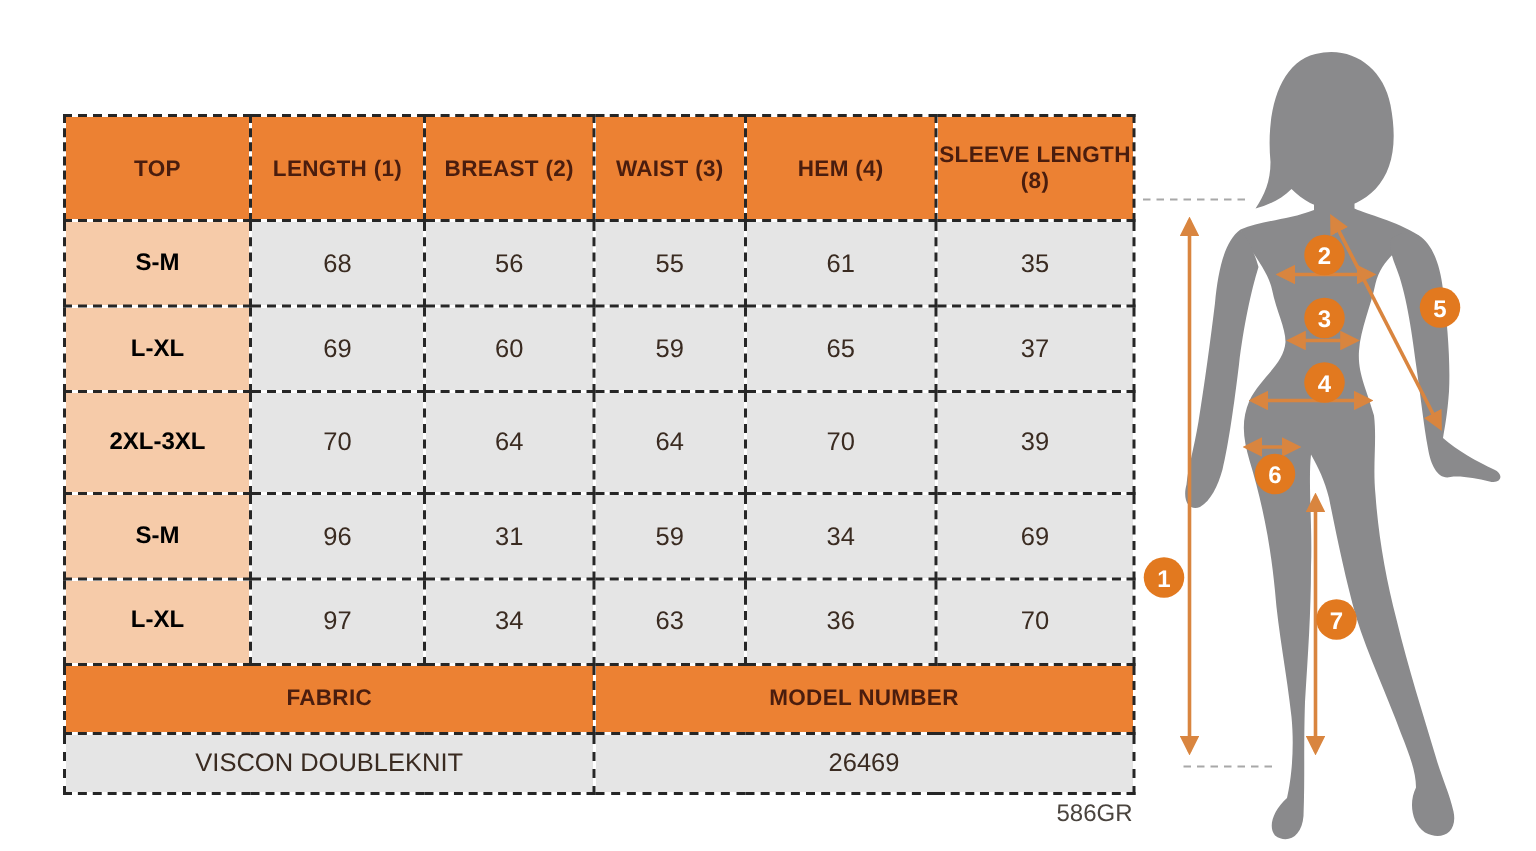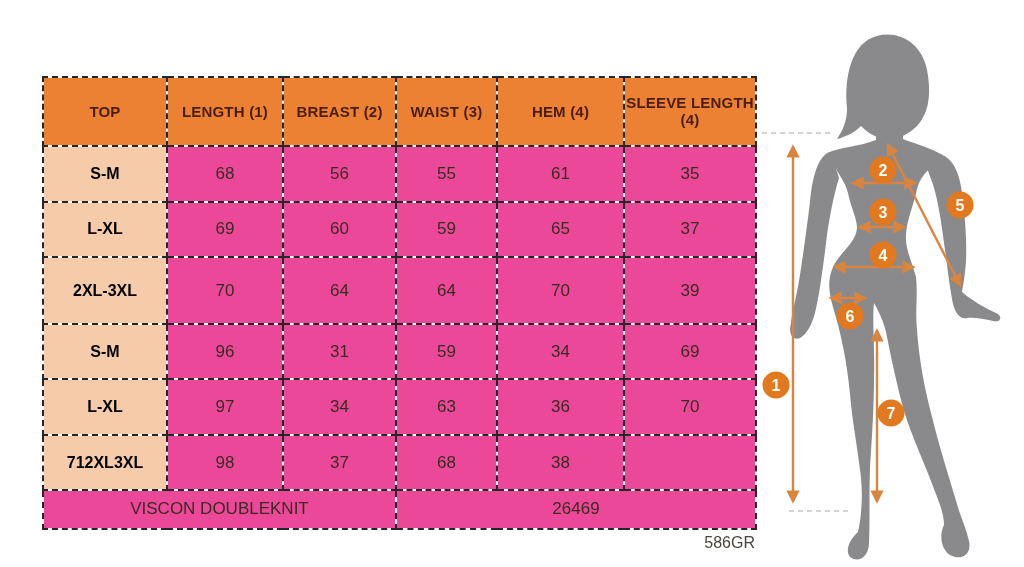--- a/index.html
+++ b/index.html
@@ -16,21 +16,21 @@
     padding:0;overflow:hidden;
   }
   td.hcell{
     background:#EC8133;color:#4A1D0E;font-weight:bold;font-size:15px;
     line-height:1.15;letter-spacing:.2px;
   }
   td.lcell{
     background:#F6CBA9;color:#000000;font-weight:bold;font-size:16px;
   }
   td.vcell{
-    background:#ec4899;color:#3A2B21;font-size:17px;font-weight:normal;
+    background:#e5e5e5;color:#3A2B21;font-size:17px;font-weight:normal;
   }
   .code-label{
     position:absolute;left:42px;top:534px;width:713px;text-align:right;
     font-size:16px;color:#4A443E;
   }
   .figure-wrap{position:absolute;left:756px;top:0;width:268px;height:567px;}
   .figure-wrap svg{display:block;width:268px;height:567px;}
   .marker-num{
     font-family:"Liberation Sans",sans-serif;font-weight:bold;font-size:16px;
     fill:#ffffff;
@@ -50,21 +50,21 @@
         <col style="width:127px">
         <col style="width:132px">
     </colgroup>
     <tbody>
         <tr style="height:58px">
       <td class="hcell">TOP</td>
       <td class="hcell">LENGTH (1)</td>
       <td class="hcell">BREAST (2)</td>
       <td class="hcell">WAIST (3)</td>
       <td class="hcell">HEM (4)</td>
-      <td class="hcell">SLEEVE LENGTH (4)</td>
+      <td class="hcell">SLEEVE LENGTH (8)</td>
     </tr>
     <tr style="height:47px">
       <td class="lcell">S-M</td>
       <td class="vcell">68</td>
       <td class="vcell">56</td>
       <td class="vcell">55</td>
       <td class="vcell">61</td>
       <td class="vcell">35</td>
     </tr>
     <tr style="height:47px">
@@ -92,27 +92,23 @@
       <td class="vcell">69</td>
     </tr>
     <tr style="height:47px">
       <td class="lcell">L-XL</td>
       <td class="vcell">97</td>
       <td class="vcell">34</td>
       <td class="vcell">63</td>
       <td class="vcell">36</td>
       <td class="vcell">70</td>
     </tr>
-    <tr style="height:46px">
-      <td class="lcell">712XL3XL</td>
-      <td class="vcell">98</td>
-      <td class="vcell">37</td>
-      <td class="vcell">68</td>
-      <td class="vcell">38</td>
-      <td class="vcell"></td>
+    <tr style="height:38px">
+      <td class="hcell" colspan="3">FABRIC</td>
+      <td class="hcell" colspan="3">MODEL NUMBER</td>
     </tr>
     <tr style="height:33px">
       <td class="vcell" colspan="3">VISCON DOUBLEKNIT</td>
       <td class="vcell" colspan="3">26469</td>
     </tr>
   </tbody>
     </table>
 
   <div class="code-label">586GR</div>
 

